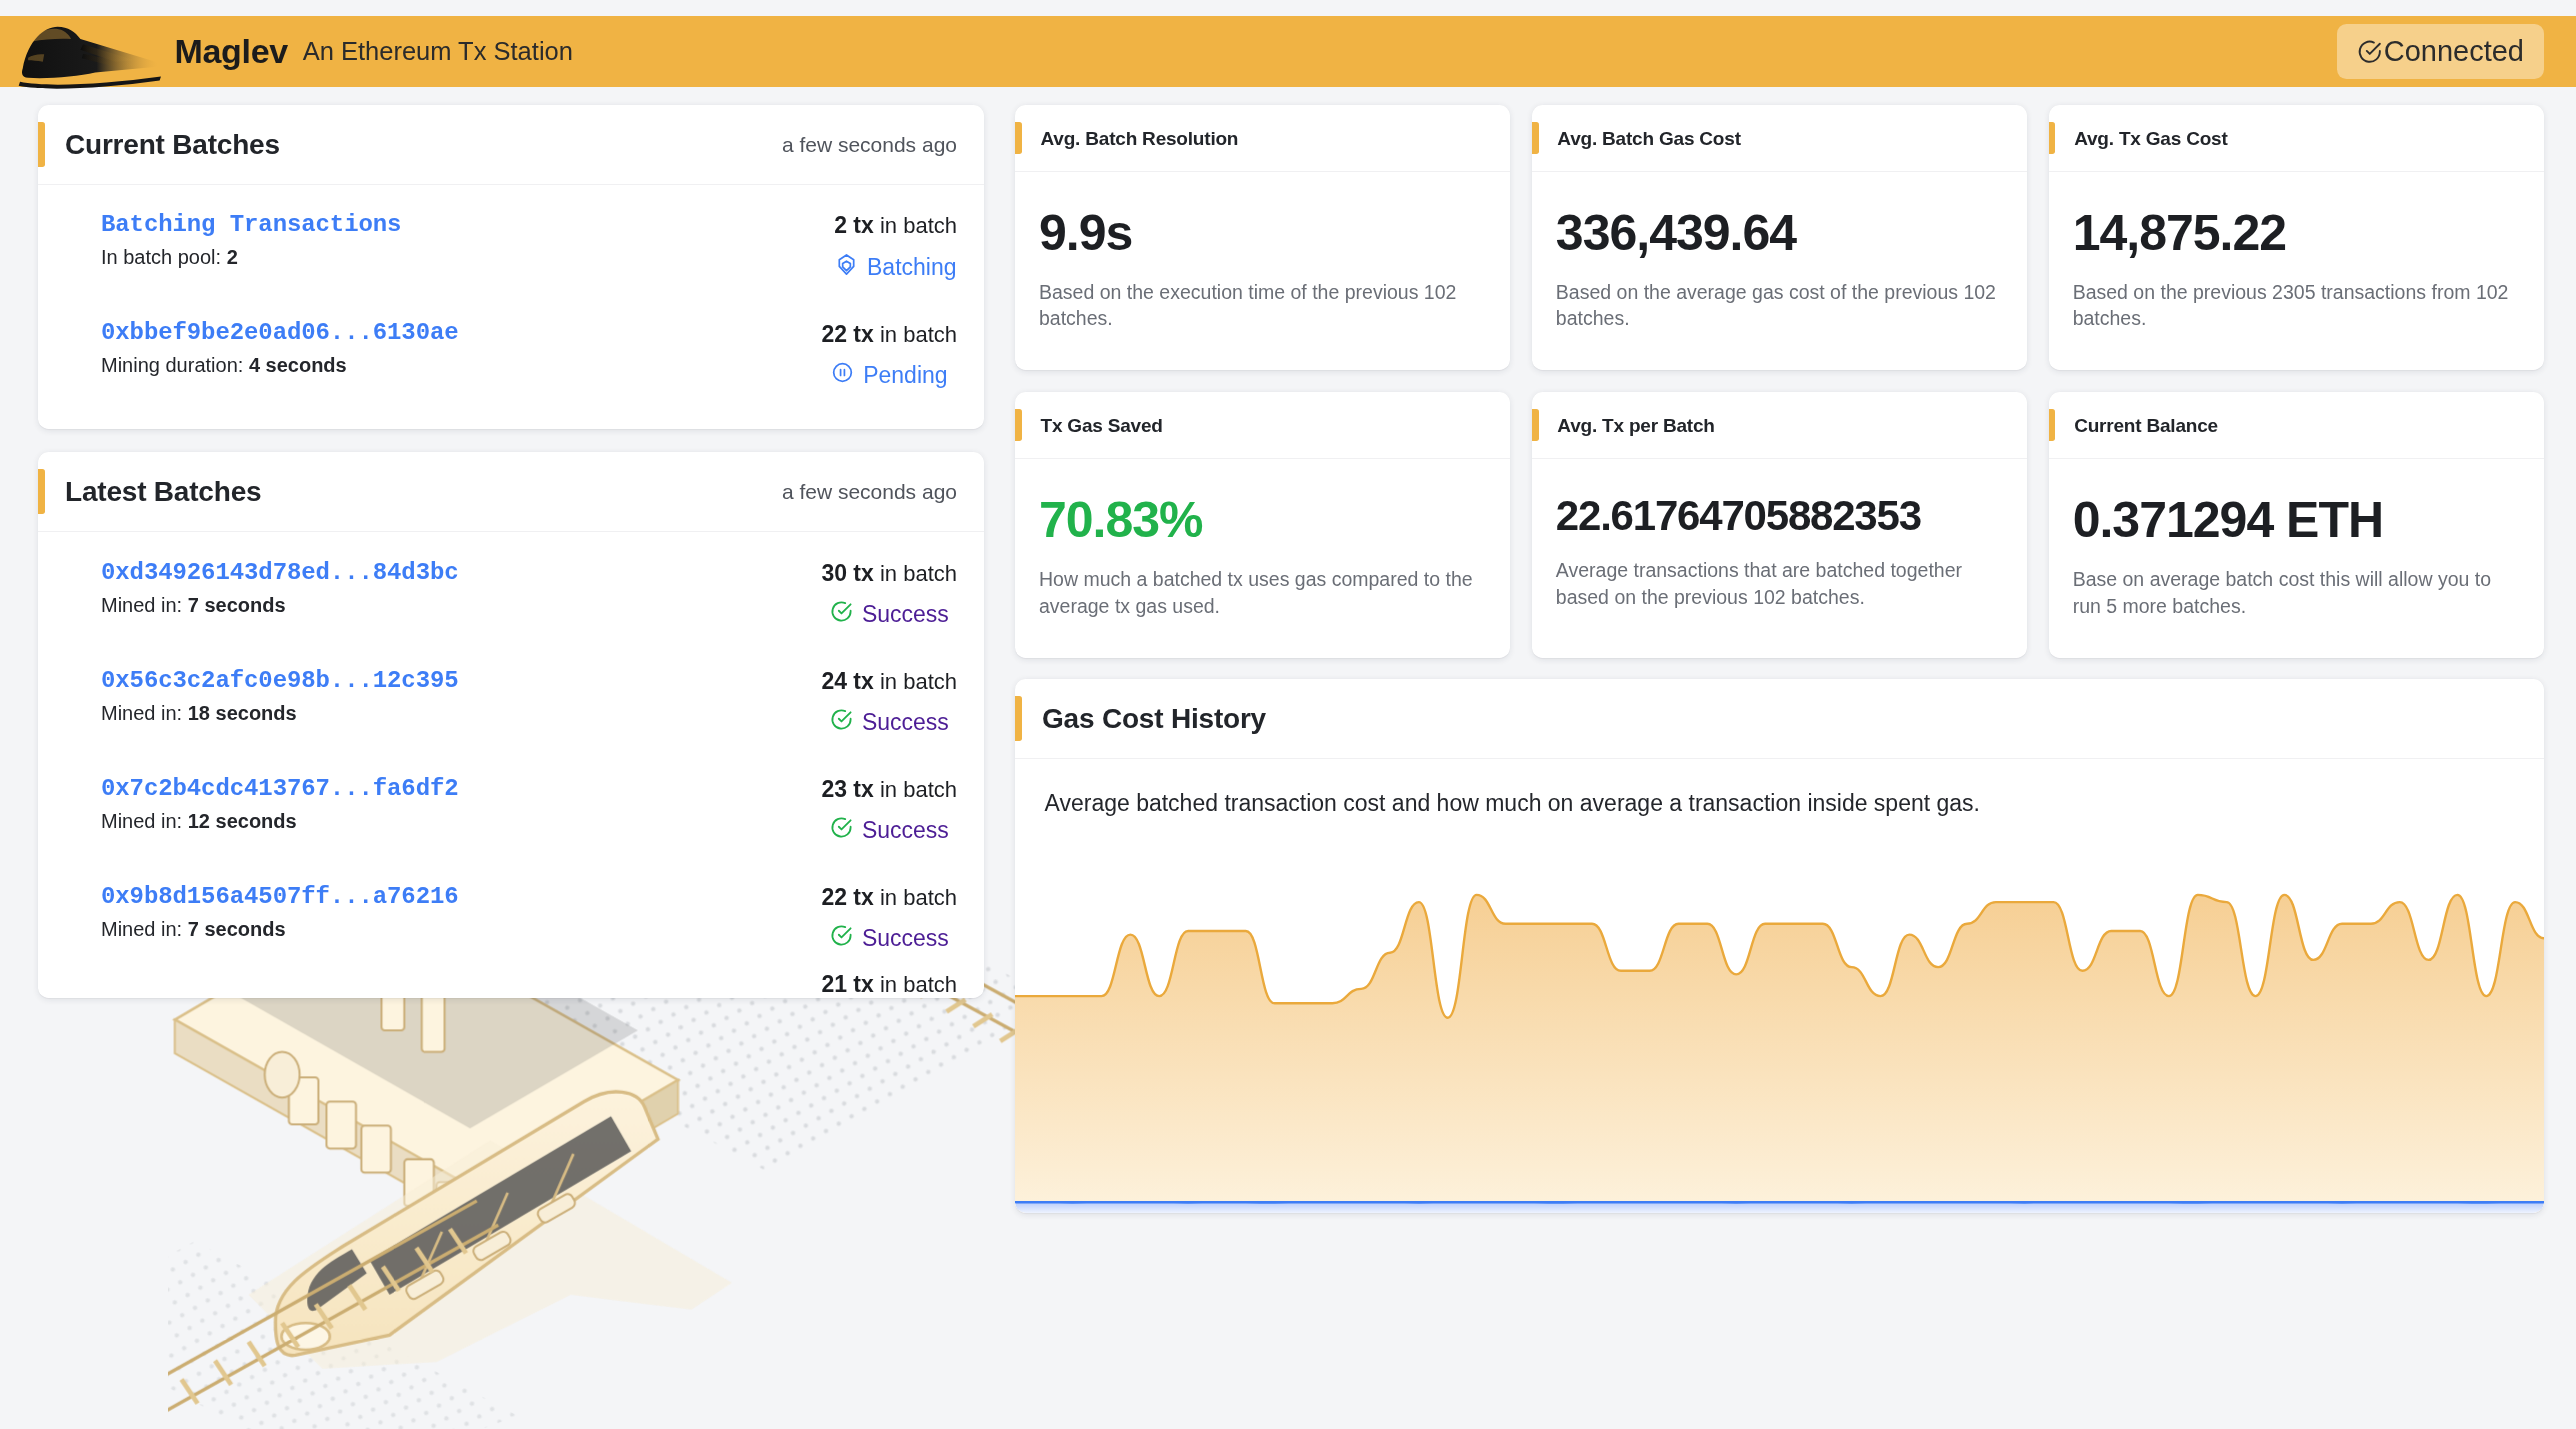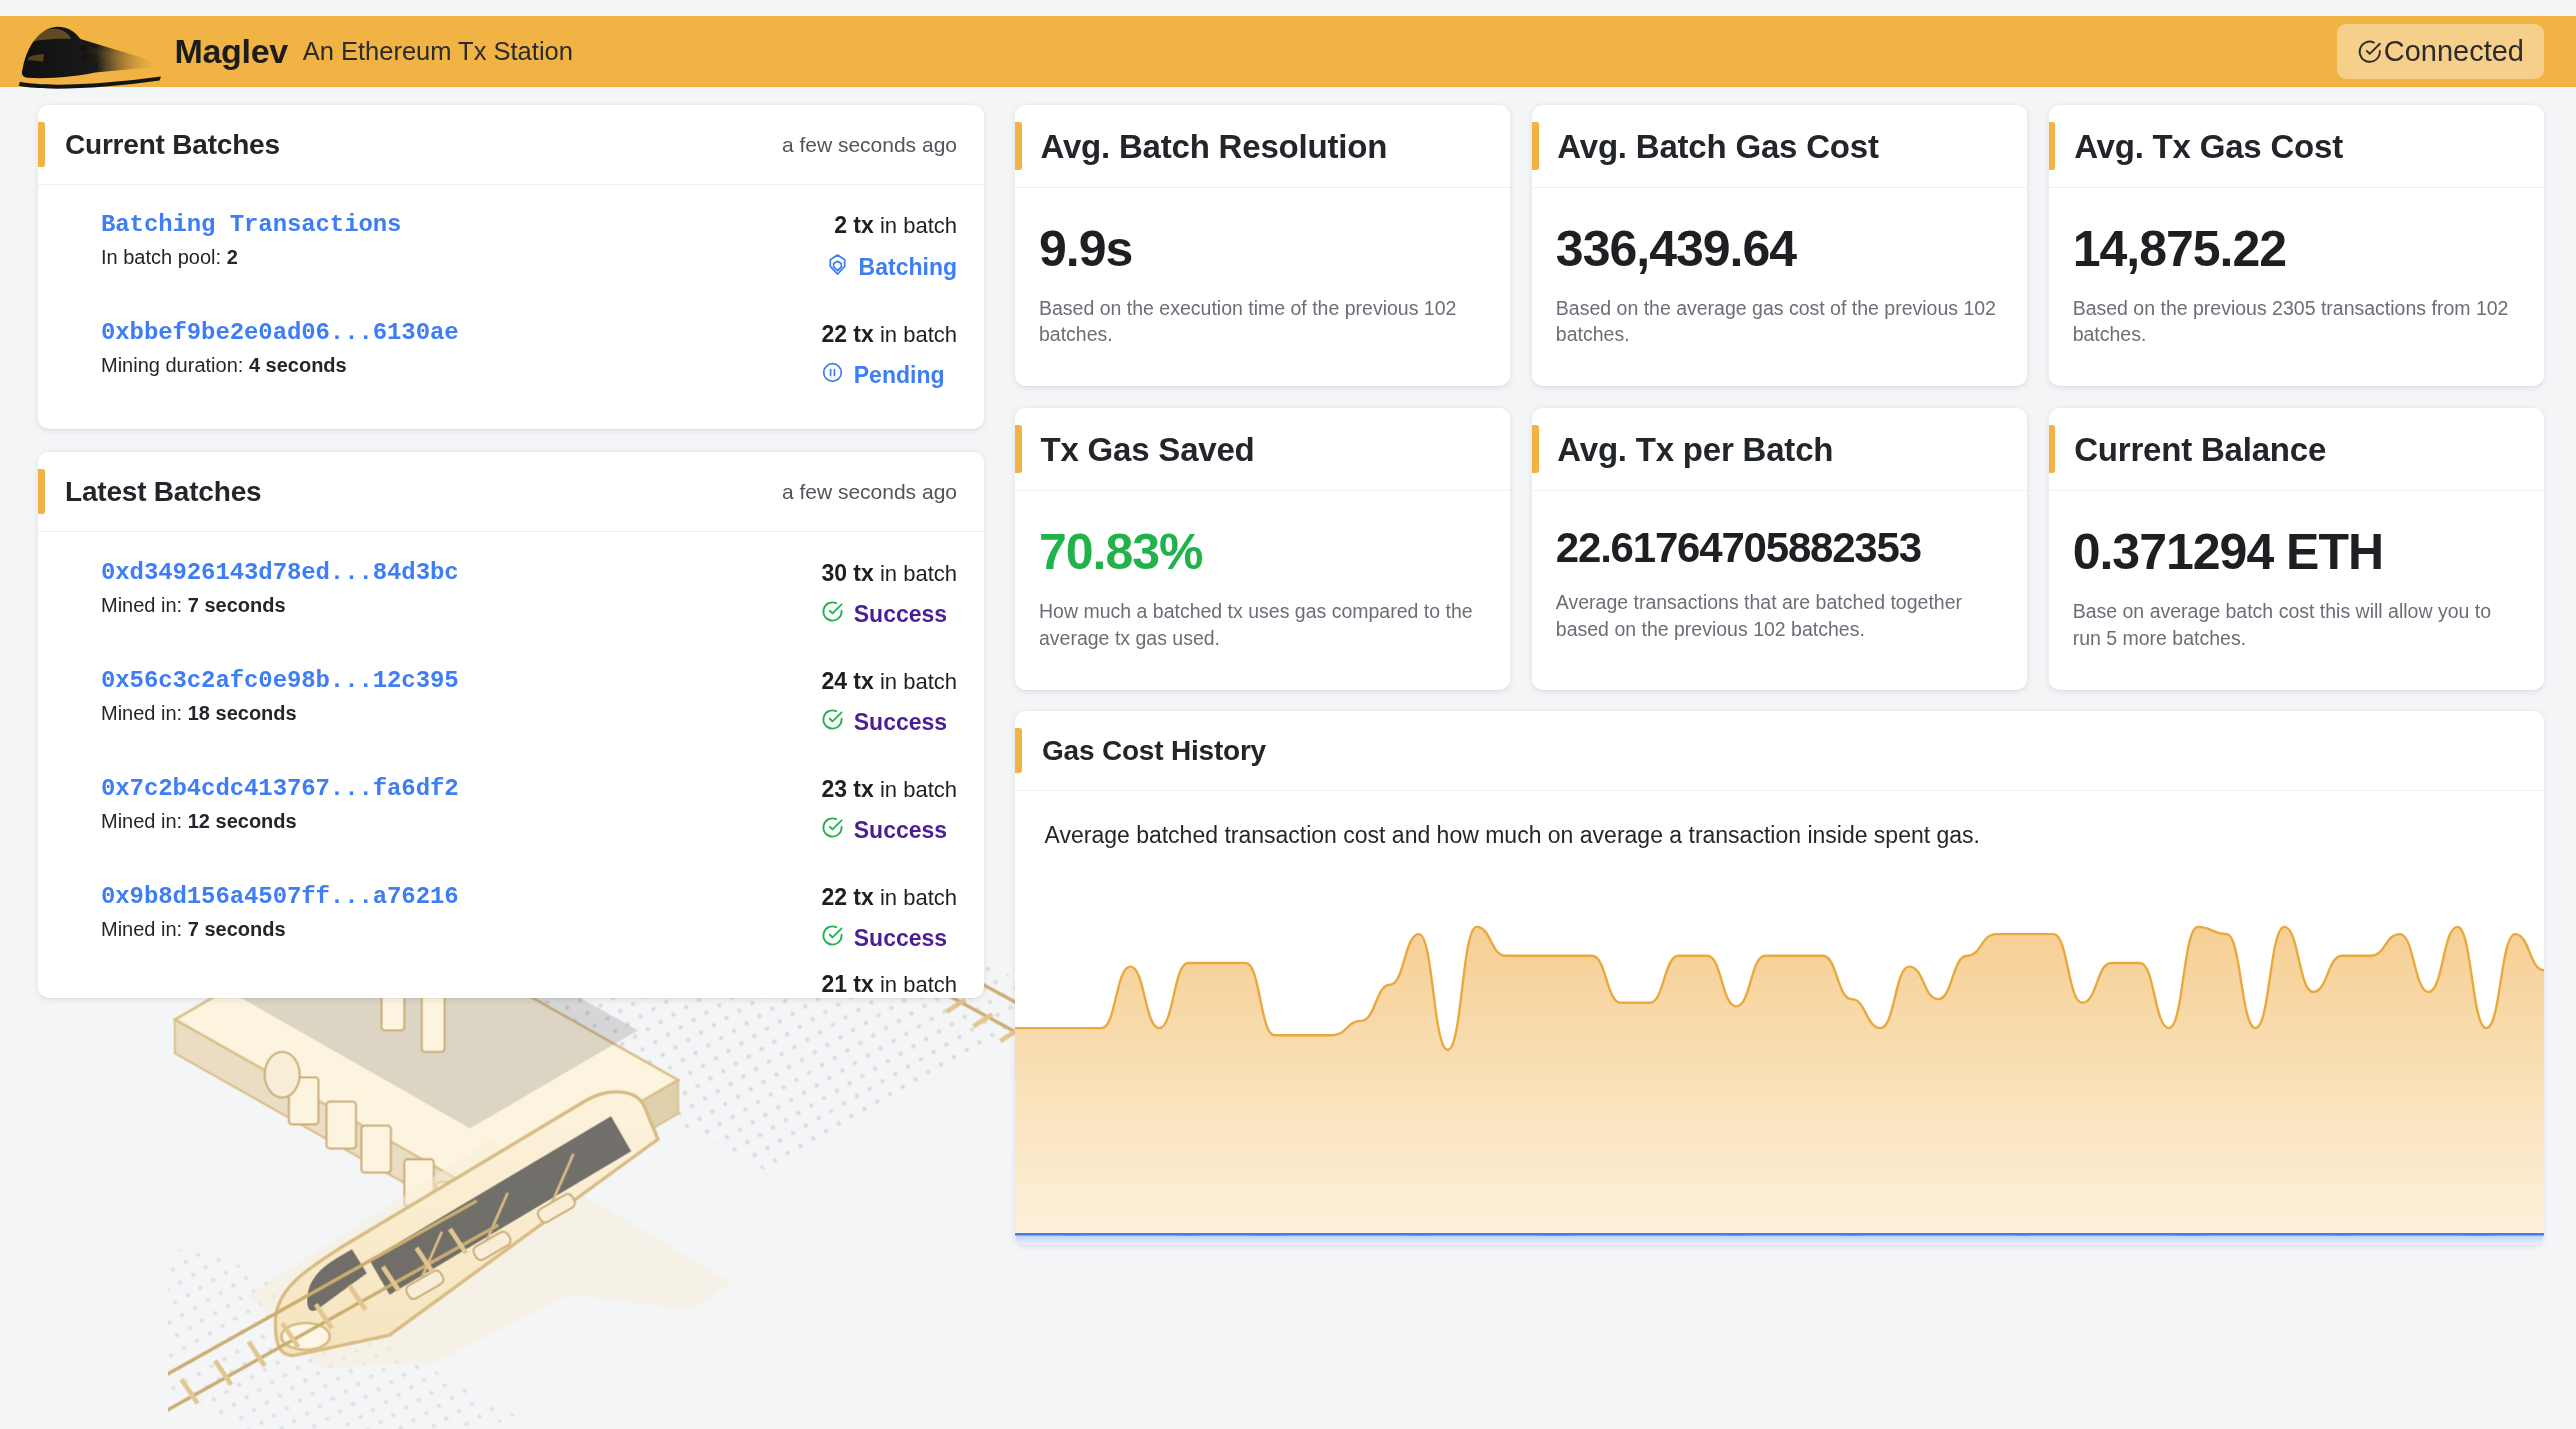--- a/index.html
+++ b/index.html
@@ -103,42 +103,42 @@
   }
   .batch-sub {
     font-size: 20px; color: #24262b; margin-top: 8px;
   }
   .batch-sub b { font-weight: bold; }
   .batch-right { text-align: right; flex: none; padding-top: 1.3px; }
   .batch-count { font-size: 22px; color: #1d1f23; white-space: nowrap; }
   .batch-count b { font-weight: bold; font-size: 23px; }
   .batch-status {
     margin-top: 13.4px;
-    display: flex; align-items: center; justify-content: flex-start; gap: 9.4px;
-    font-size: 23px; font-weight: bold; white-space: nowrap;
+    display: flex; align-items: center; justify-content: center; gap: 9.4px;
+    font-size: 23px; font-weight: normal; white-space: nowrap;
   }
   .st-blue  { color: #3d7df6; }
   .st-green { color: #4c1d95; }
 
   
   .batch-row-clipped {
     height: 27px; overflow: hidden; padding-top: 0; padding-bottom: 0;
     position: relative;
   }
   .batch-row-clipped .batch-right { padding-top: 0; }
 
   
   .stat-grid {
     display: grid;
     grid-template-columns: repeat(3, 1fr);
     gap: 21.5px;
     margin-bottom: 21.5px;
   }
   .stat-card .card-head { padding: 23px 25.5px 21.5px 25.5px; }
-  .stat-card .card-title { font-size: 33px; }
+  .stat-card .card-title { font-size: 19px; }
   .stat-body {
     padding: 35px 24px 38px 24px;
   }
   .stat-value {
     font-size: 50px; font-weight: bold; color: #1d1f23;
     letter-spacing: -1px; line-height: 1.05;
     white-space: nowrap;
   }
   .stat-value.green { color: #21b24b; }
   .stat-value.small { font-size: 42px; letter-spacing: -1.2px; }

